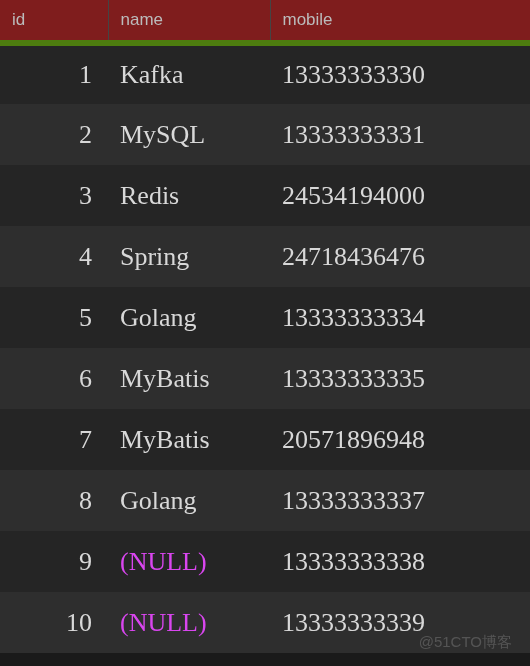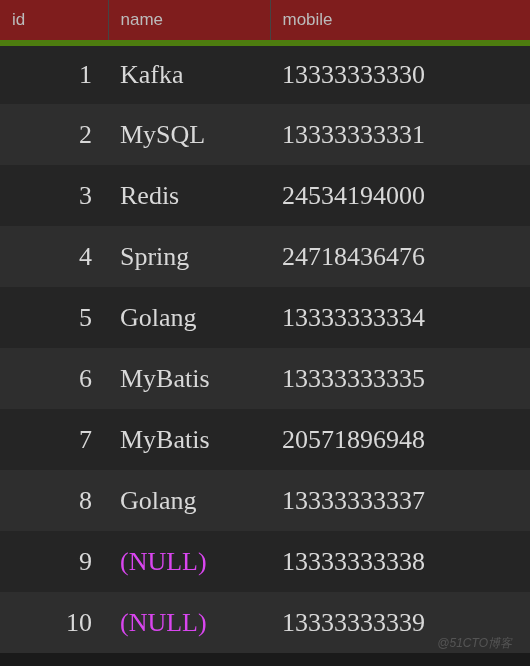--- a/index.html
+++ b/index.html
@@ -64,23 +64,22 @@
     }
     .null-value {
       color: #d946ef;
     }
     .watermark {
       position: absolute;
       bottom: 14px;
       right: 18px;
       color: rgba(200,200,200,0.25);
       font-family: Arial, sans-serif;
-      font-size: 12px;
+      font-size: 15px;
       pointer-events: none;
-      font-style: italic;
     }
   </style>
 </head>
 <body>
 
 <table class="table">
   <thead>
     <tr class="header-row">
       <th class="header-cell cell-id" style="text-align:left;">id</th>
       <th class="header-cell cell-name">name</th>

